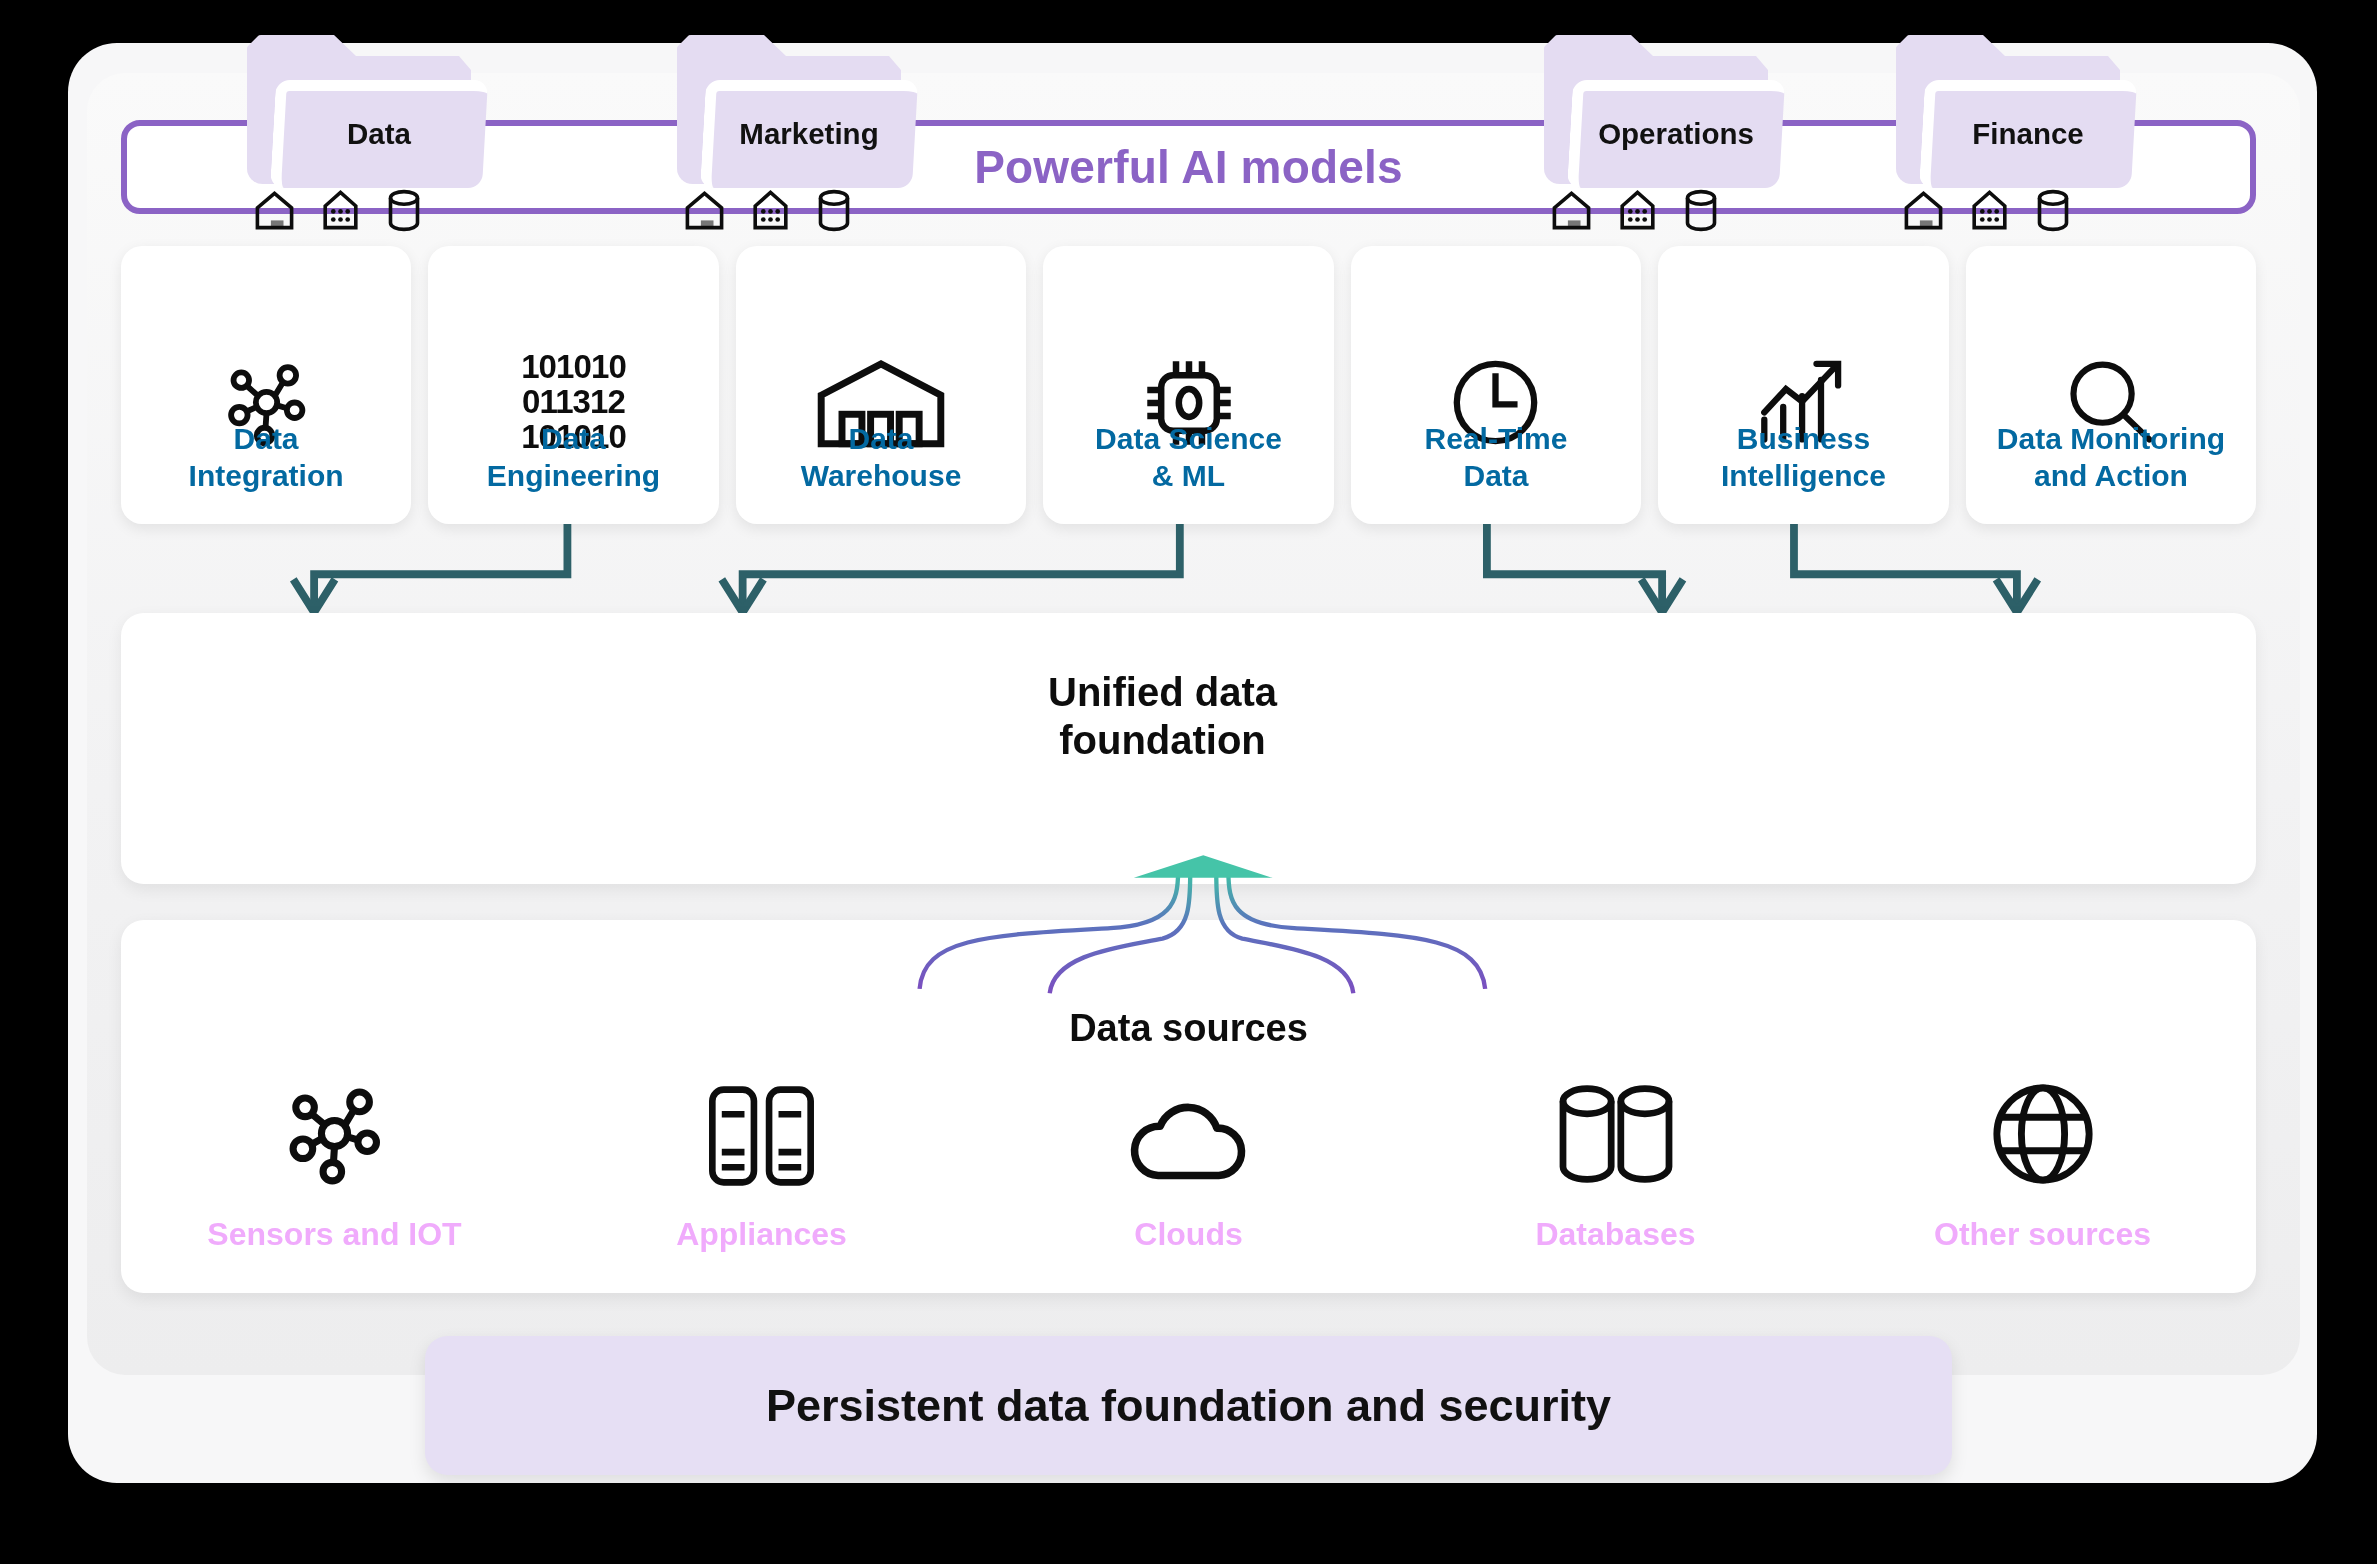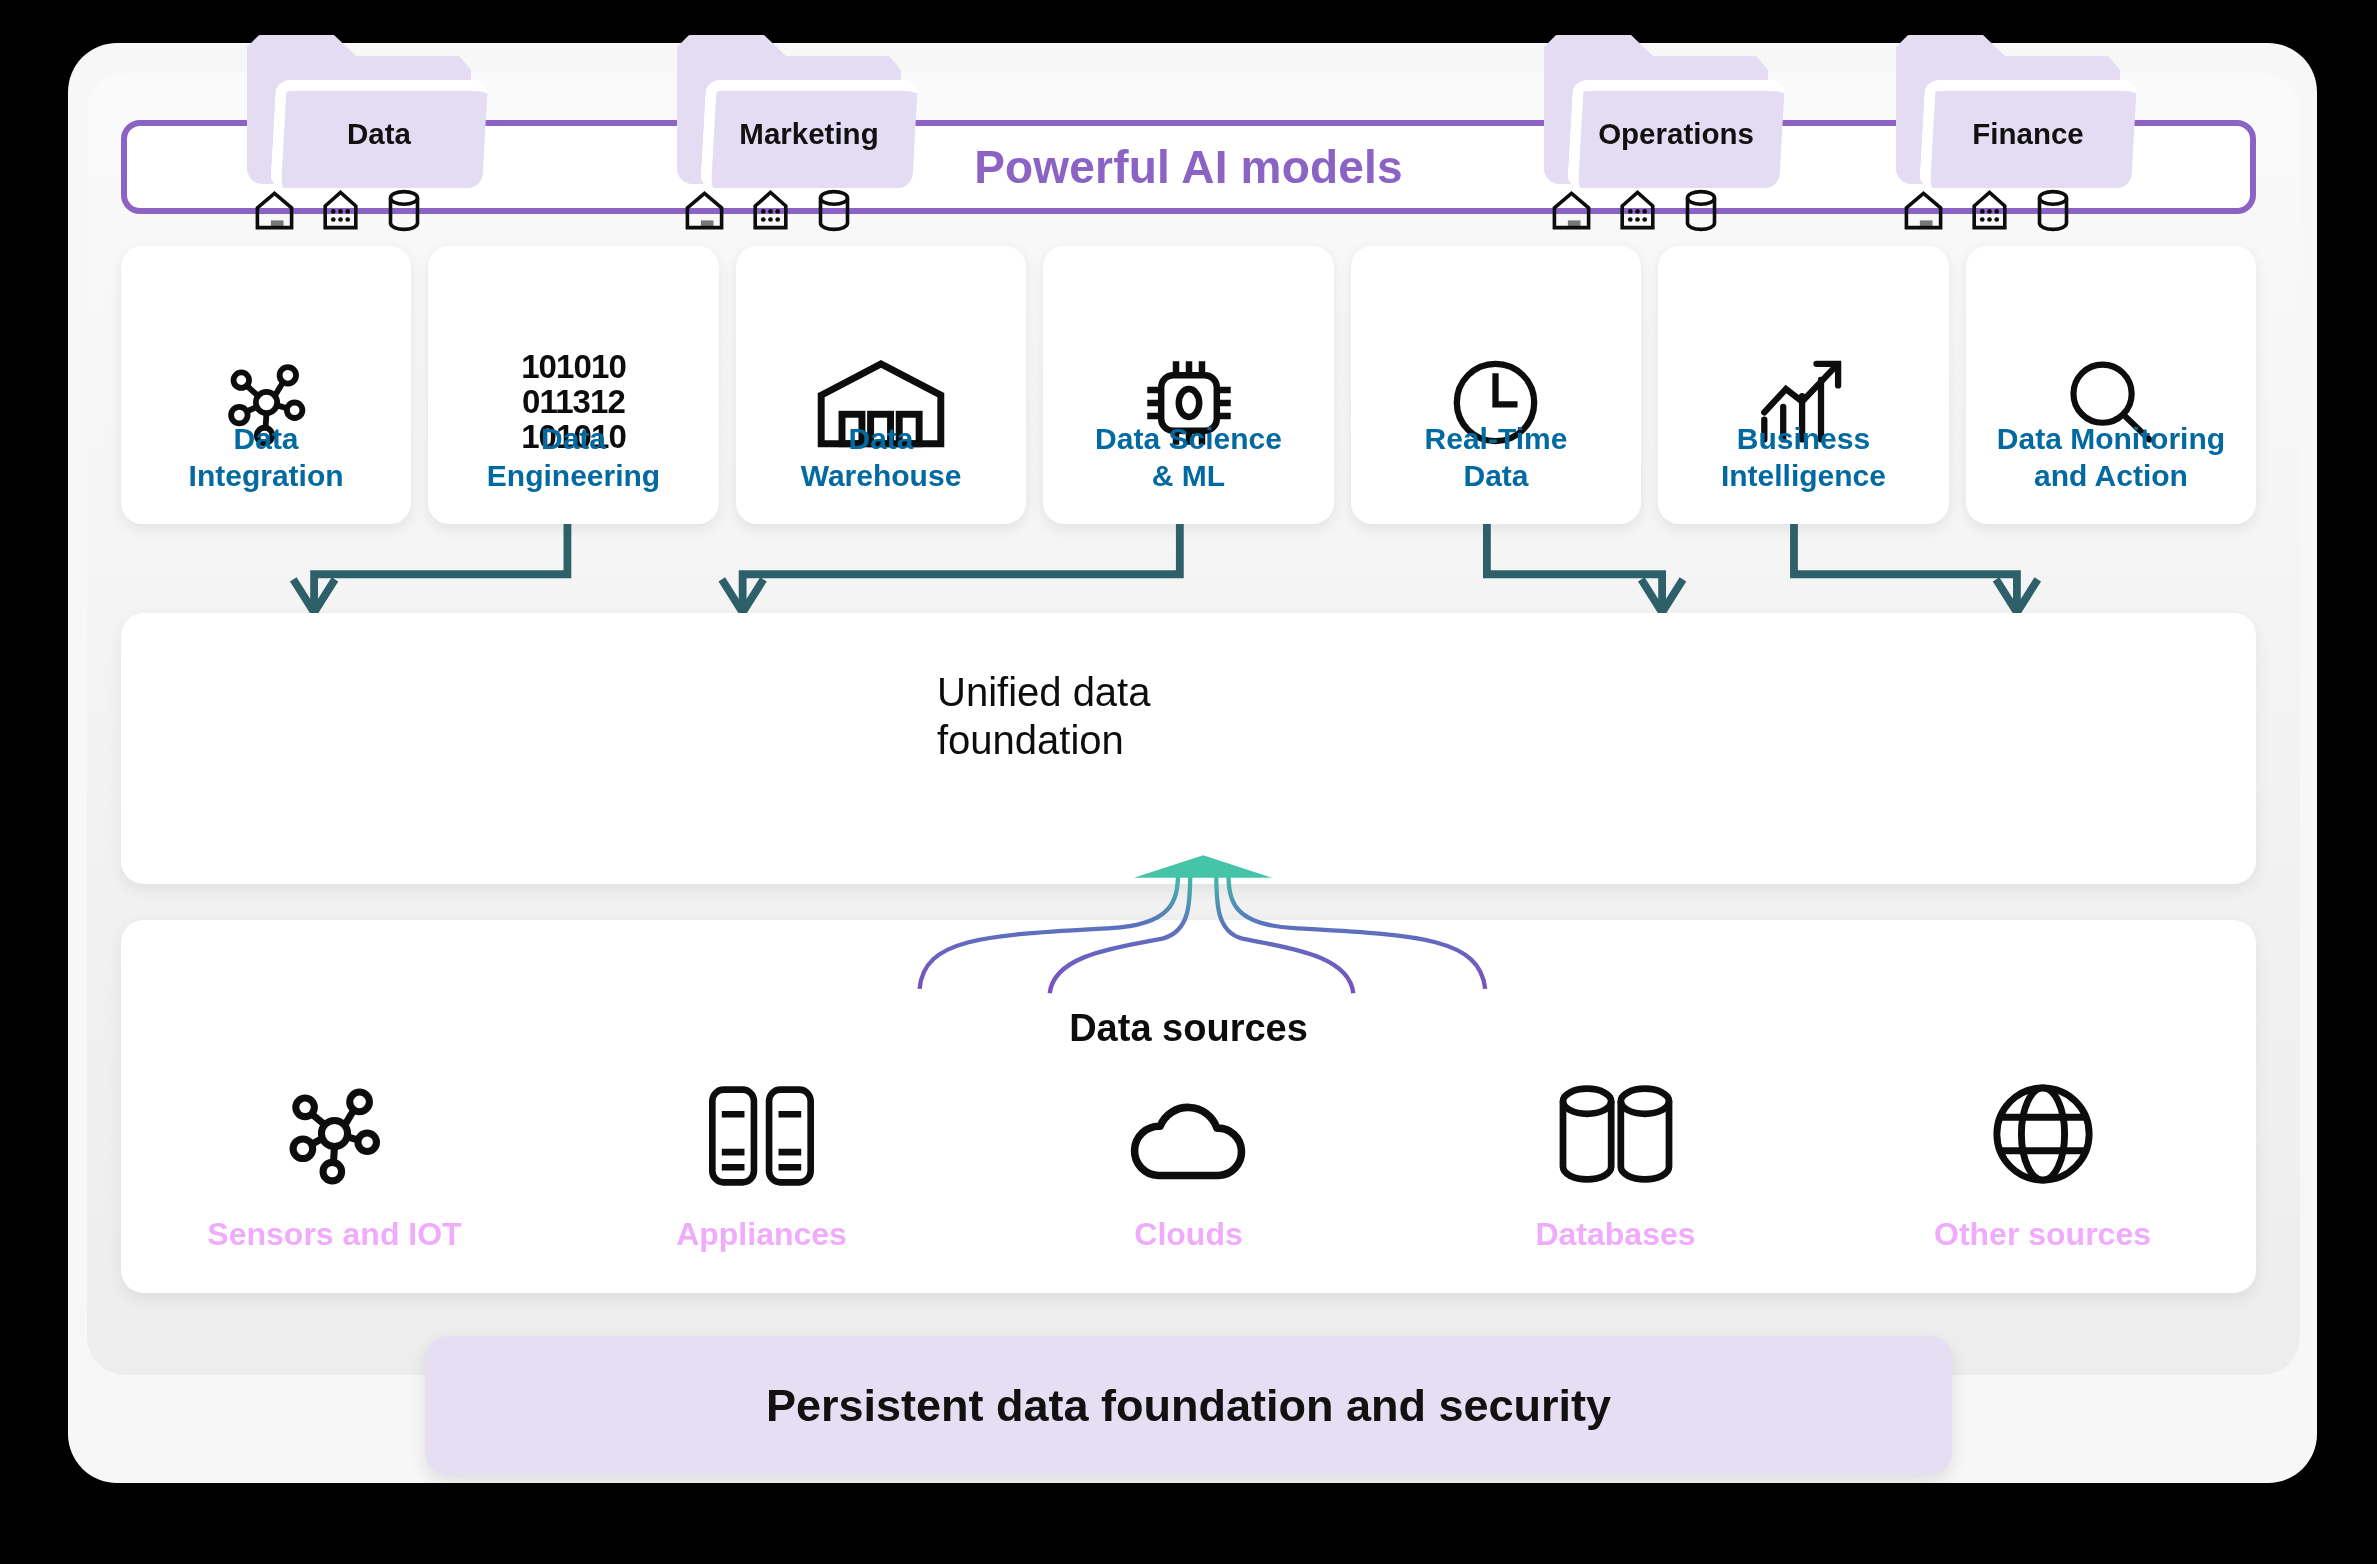--- a/index.html
+++ b/index.html
@@ -70,21 +70,21 @@
   }
   .folder .fname {
     position: absolute; left: 26px; top: 45px; width: 212px; height: 108px;
     display: flex; align-items: center; justify-content: center;
     font-size: 29.5px; font-weight: 600; color: #111;
   }
   .folder .mini { position: absolute; left: 5.2px; top: 153px; display: flex; gap: 21px; }
 
   .unified {
     position: absolute; left: 937px; top: 668px; width: 451px;
-    text-align: left; font-size: 40px; font-weight: 400; color: #0d0d0d; line-height: 1.2;
+    text-align: center; font-size: 40px; font-weight: 700; color: #0d0d0d; line-height: 1.2;
     white-space: pre-line;
   }
 
   
   .sources {
     position: absolute; left: 121px; top: 920px; width: 2135px; height: 373px;
     background: #fff; border-radius: 22.6px; box-shadow: 0 5.2px 15.6px rgba(0,0,0,.07);
   }
   .src-title {
     position: absolute; left: 0; right: 0; top: 1007px;

